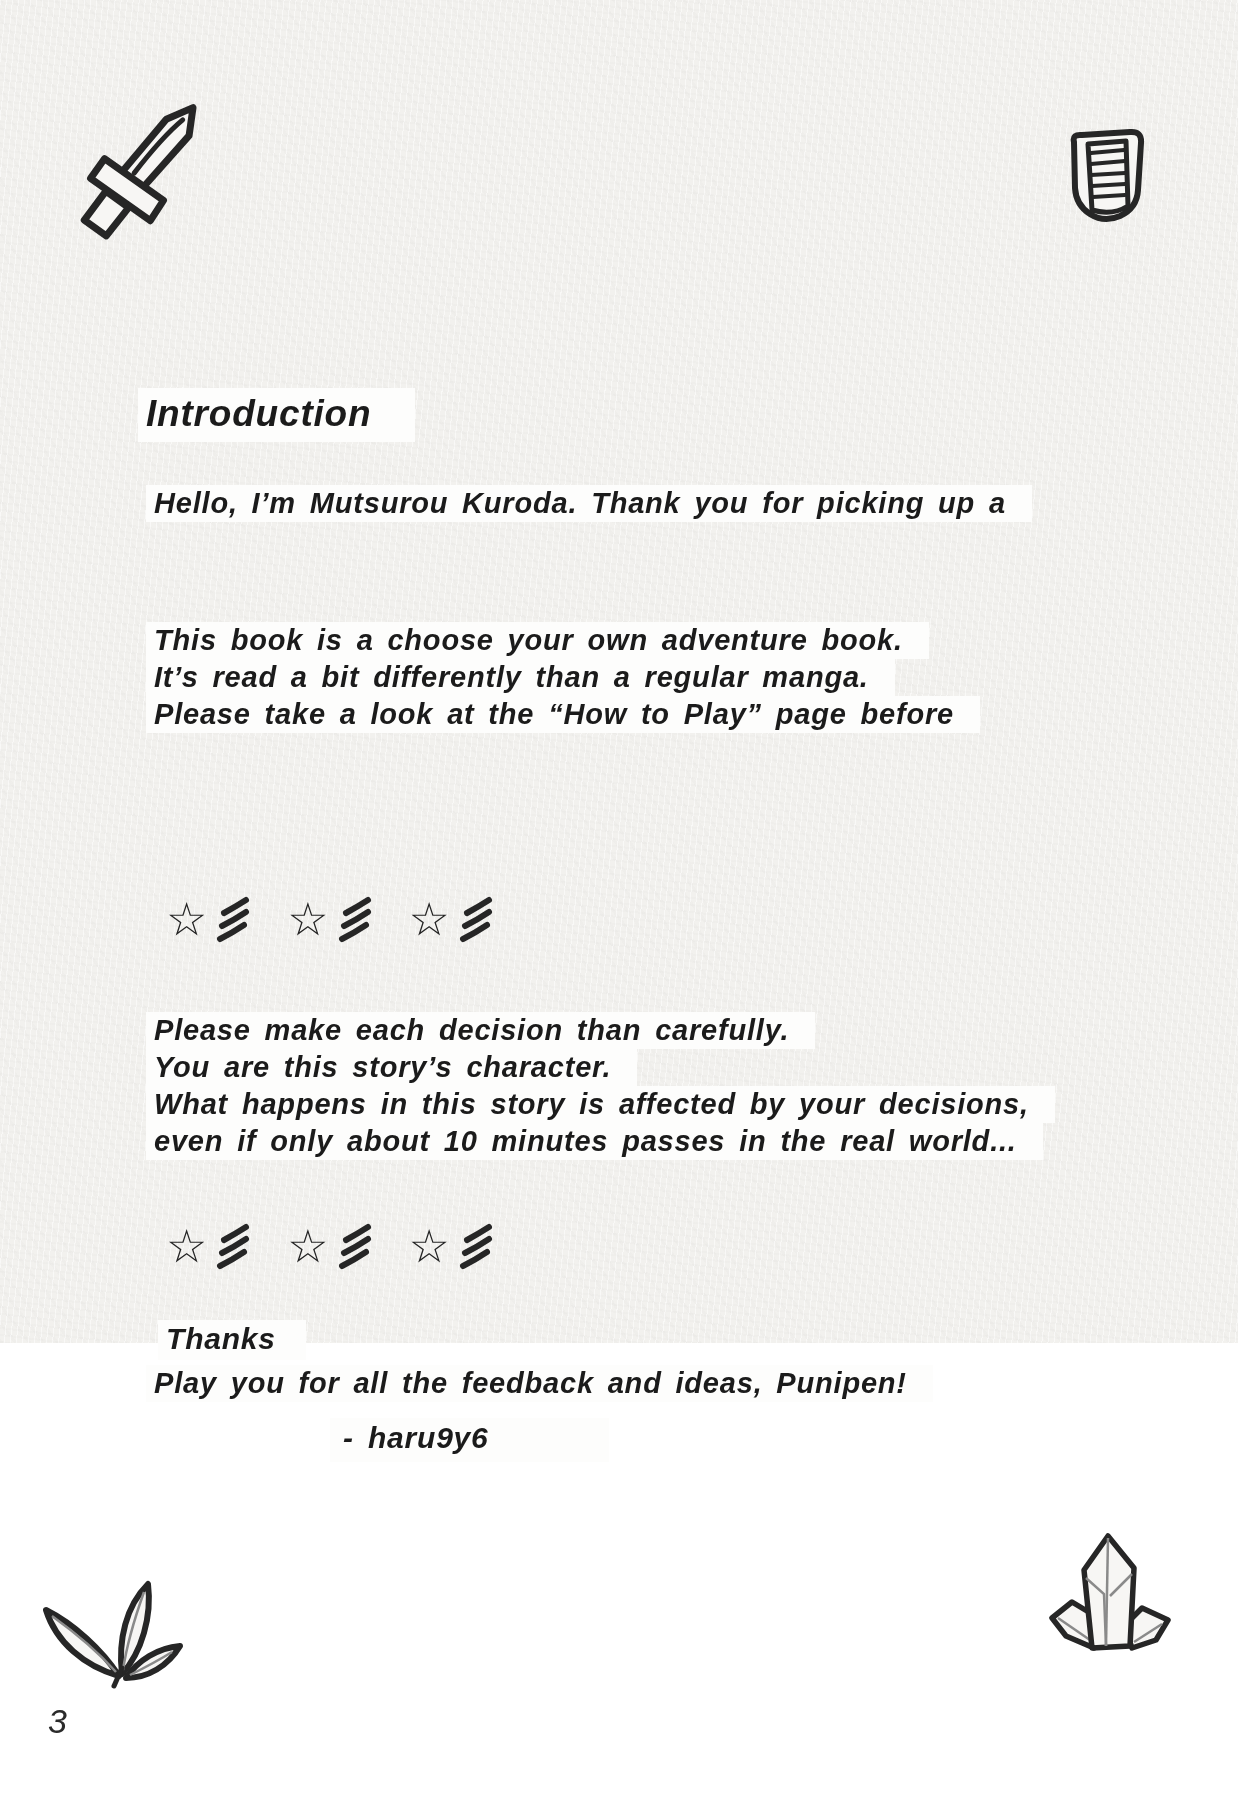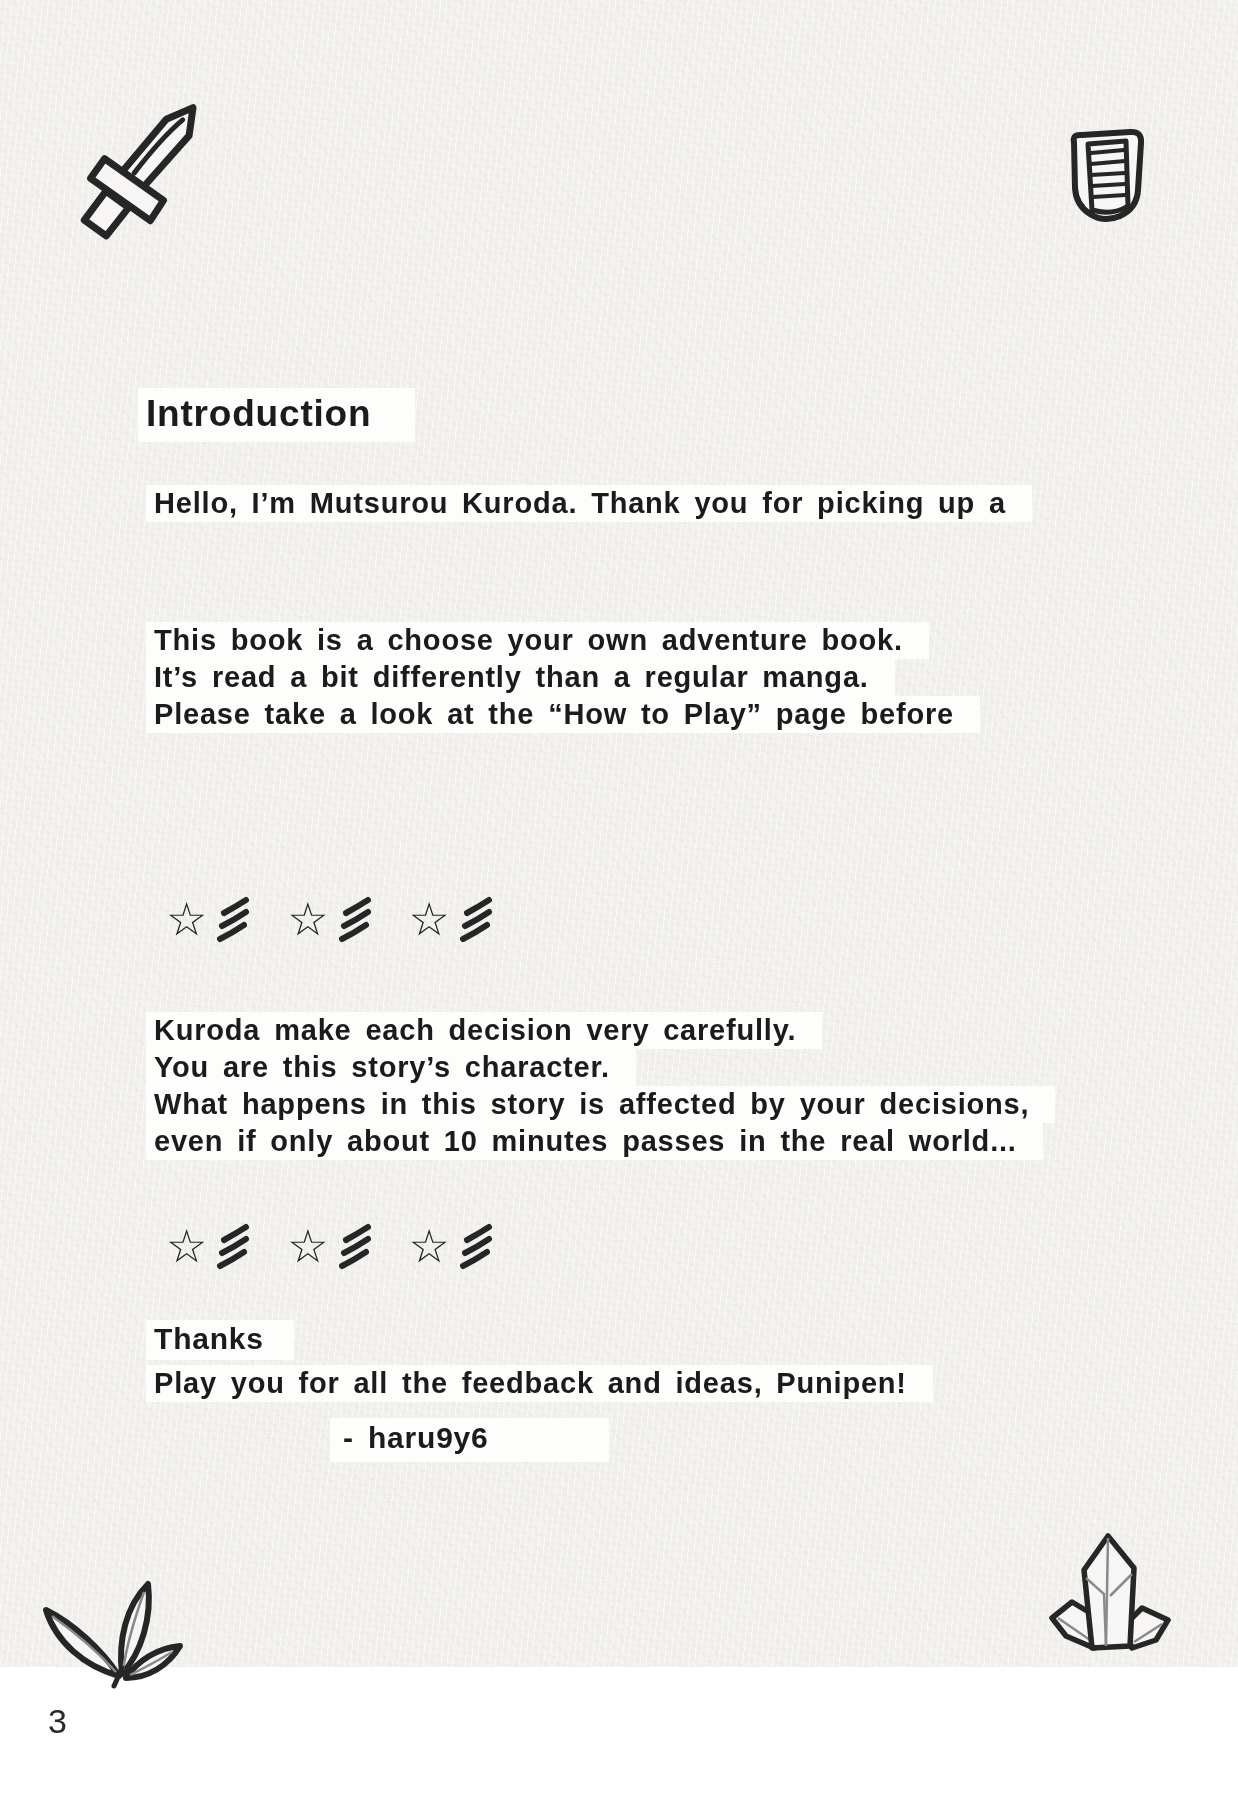--- a/index.html
+++ b/index.html
@@ -2,26 +2,27 @@
 <html><head>
 <meta charset="utf-8">
 <style>
   * { margin:0; padding:0; box-sizing:border-box; }
   html,body { width:1238px; height:1811px; }
   body{
     font-family:"Liberation Sans","DejaVu Sans",sans-serif;
     overflow:hidden;
   }
   .page{
-    position:relative; width:1238px; height:1667px;
+    position:relative; width:1238px; height:1343px;
     background-color:#f2f1ee;
     background-image:
       repeating-linear-gradient(7deg, rgba(0,0,0,0.012) 0 2px, rgba(0,0,0,0) 2px 7px),
       repeating-linear-gradient(96deg, rgba(255,255,255,0.55) 0 1px, rgba(255,255,255,0) 1px 6px),
       repeating-linear-gradient(52deg, rgba(0,0,0,0.010) 0 3px, rgba(0,0,0,0) 3px 11px);
+    font-style: italic;
   }
   .abs{ position:absolute; }
   .comic{
     font-weight:700; color:#1b1b1b;
     letter-spacing:0.8px; word-spacing:5px;
   }
   .title{
     font-size:37px; line-height:44px;
     background:#fdfdfc; padding:4px 44px 6px 8px;
   }
@@ -114,21 +115,21 @@
       <span class="star-char">☆</span>
       <svg width="36" height="48" viewBox="0 0 36 48">
         <path class="ink" stroke-width="6" d="M9 18 Q 20 12, 31 5"></path>
         <path class="ink" stroke-width="6" d="M7 31 Q 19 25, 31 17"></path>
         <path class="ink" stroke-width="6" d="M5 44 Q 17 38, 29 30"></path>
       </svg>
     </span>
   </div>
 
   <div class="abs para" style="left:146px; top:1012px;">
-    <div class="comic line">Kuroda make each decision very carefully.</div>
+    <div class="comic line">Please make each decision than carefully.</div>
     <div class="comic line">You are this story’s character.</div>
     <div class="comic line">What happens in this story is affected by your decisions,</div>
     <div class="comic line">even if only about 10 minutes passes in the real world...</div>
   </div>
 
   <div class="abs divider" style="left:166px; top:1222px;">
     <span class="div-unit">
       <span class="star-char">☆</span>
       <svg width="36" height="48" viewBox="0 0 36 48">
         <path class="ink" stroke-width="6" d="M9 18 Q 20 12, 31 5"></path>
@@ -147,21 +148,21 @@
     <span class="div-unit">
       <span class="star-char">☆</span>
       <svg width="36" height="48" viewBox="0 0 36 48">
         <path class="ink" stroke-width="6" d="M9 18 Q 20 12, 31 5"></path>
         <path class="ink" stroke-width="6" d="M7 31 Q 19 25, 31 17"></path>
         <path class="ink" stroke-width="6" d="M5 44 Q 17 38, 29 30"></path>
       </svg>
     </span>
   </div>
 
-  <div class="abs comic subhead" style="left:146px; top:1320px;">Thanks</div>
+  <div class="abs comic subhead" style="left:158px; top:1320px;">Thanks</div>
   <div class="abs comic line" style="left:146px; top:1365px;">Play you for all the feedback and ideas, Punipen!</div>
   <div class="abs comic signature" style="left:330px; top:1418px;">- haru9y6</div>
 
   <svg class="abs" style="left:22px; top:1568px;" width="165" height="125" viewBox="0 0 165 125">
 
     <path class="ink fillpaper" stroke-width="6" d="M97 108 C62 98 34 74 24 42 C52 56 80 82 97 108 Z"></path>
     <path class="faint" stroke-width="2.5" fill="none" d="M30 48 C55 66 78 86 94 104"></path>
 
     <path class="ink fillpaper" stroke-width="6" d="M100 106 C96 72 104 38 126 16 C130 48 120 84 100 106 Z"></path>
     <path class="faint" stroke-width="2.5" fill="none" d="M122 24 C112 52 104 82 101 102"></path>

